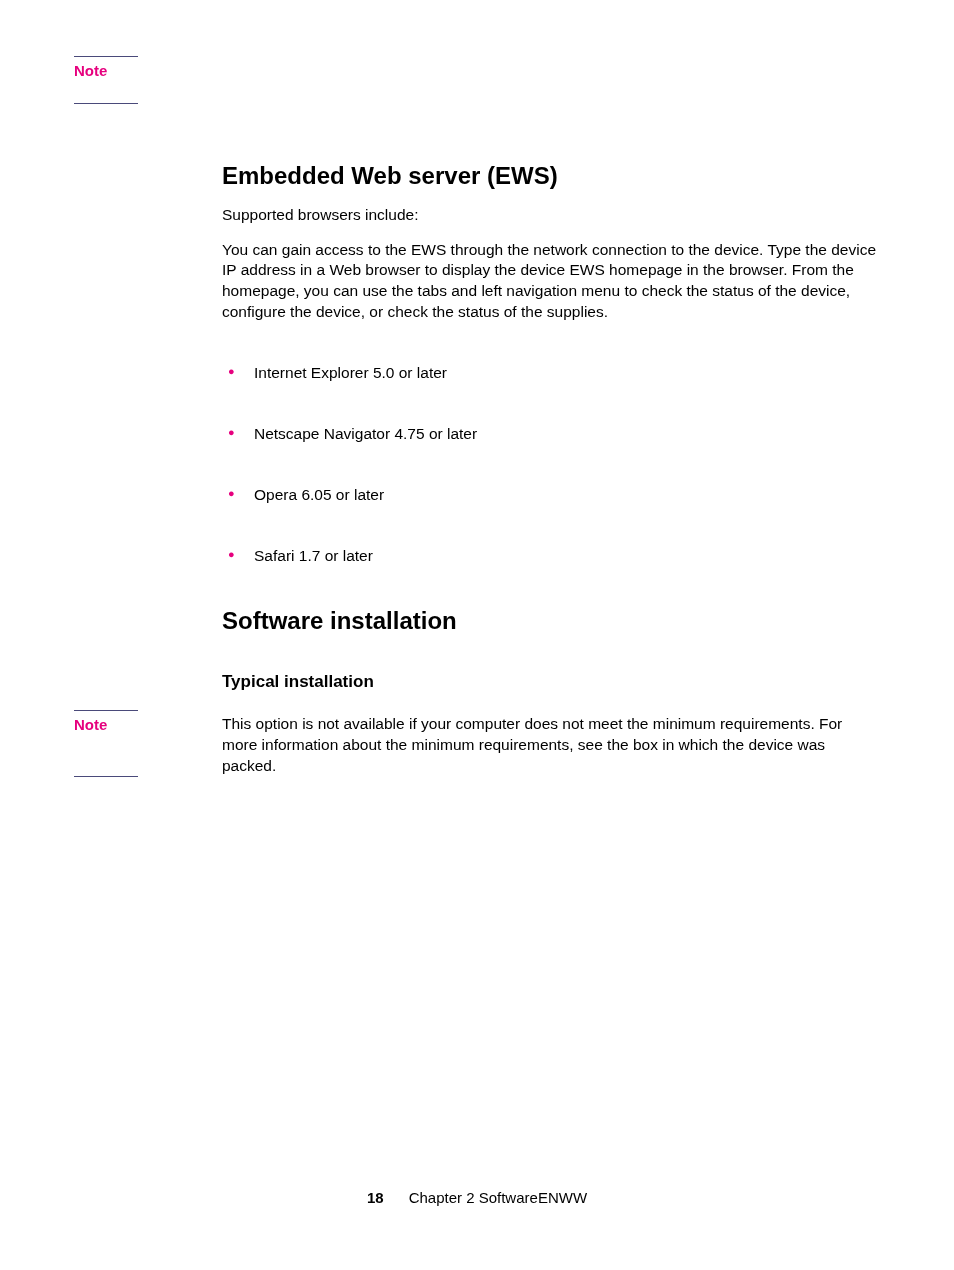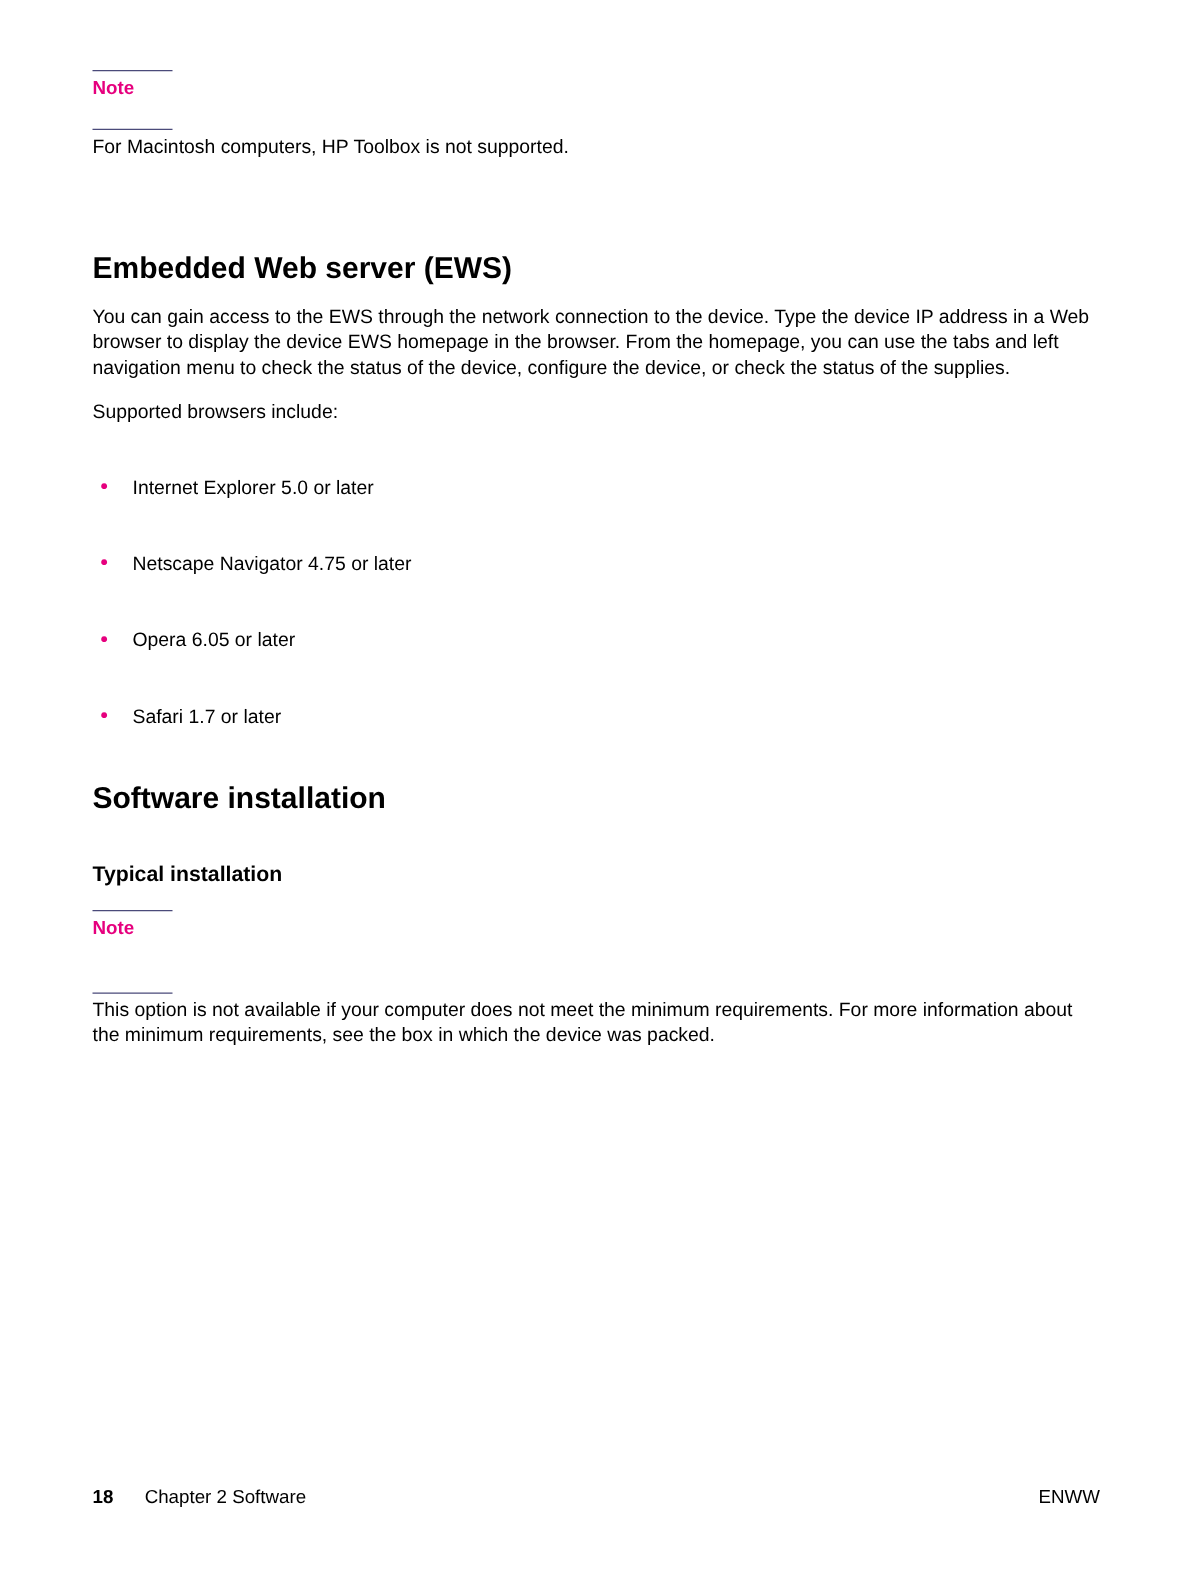--- a/index.html
+++ b/index.html
@@ -12,21 +12,20 @@
     position: relative;
     font-size: 15.5px;
     line-height: 1.35;
   }
   .page {
     padding: 56px 74px 0 74px;
   }
   .row {
     display: flex;
     margin-bottom: 14px;
-    flex-direction: column;
   }
   .note-col {
     width: 148px;
     flex-shrink: 0;
   }
   .note-label {
     color: #e6007e;
     font-weight: bold;
     border-top: 1.5px solid #4a4a7a;
     border-bottom: 1.5px solid #4a4a7a;
@@ -72,45 +71,42 @@
     left: 4px;
     top: 1px;
     font-size: 11px;
   }
   .footer {
     position: absolute;
     bottom: 62px;
     left: 74px;
     right: 74px;
     display: flex;
-    justify-content: space-between;
+    justify-content: center;
     font-size: 15px;
   }
   .footer .left b { font-weight: bold; }
 </style>
 </head>
 <body>
 
 <div class="page">
 
   <div class="row">
     <div class="note-col">
       <span class="note-label">Note</span>
     </div>
-    <div class="content-col">
-      <div class="p">For Macintosh computers, HP Toolbox is not supported.</div>
-    </div>
   </div>
 
   <div class="row">
     <div class="note-col"></div>
     <div class="content-col">
       <div class="h2">Embedded Web server (EWS)</div>
+      <div class="p">Supported browsers include:</div>
       <div class="p">You can gain access to the EWS through the network connection to the device. Type the device IP address in a Web browser to display the device EWS homepage in the browser. From the homepage, you can use the tabs and left navigation menu to check the status of the device, configure the device, or check the status of the supplies.</div>
-      <div class="p">Supported browsers include:</div>
       <ul class="bullets">
         <li>Internet Explorer 5.0 or later</li>
         <li>Netscape Navigator 4.75 or later</li>
         <li>Opera 6.05 or later</li>
         <li>Safari 1.7 or later</li>
       </ul>
 
       <div class="h2">Software installation</div>
       <div class="h3">Typical installation</div>
     </div>

